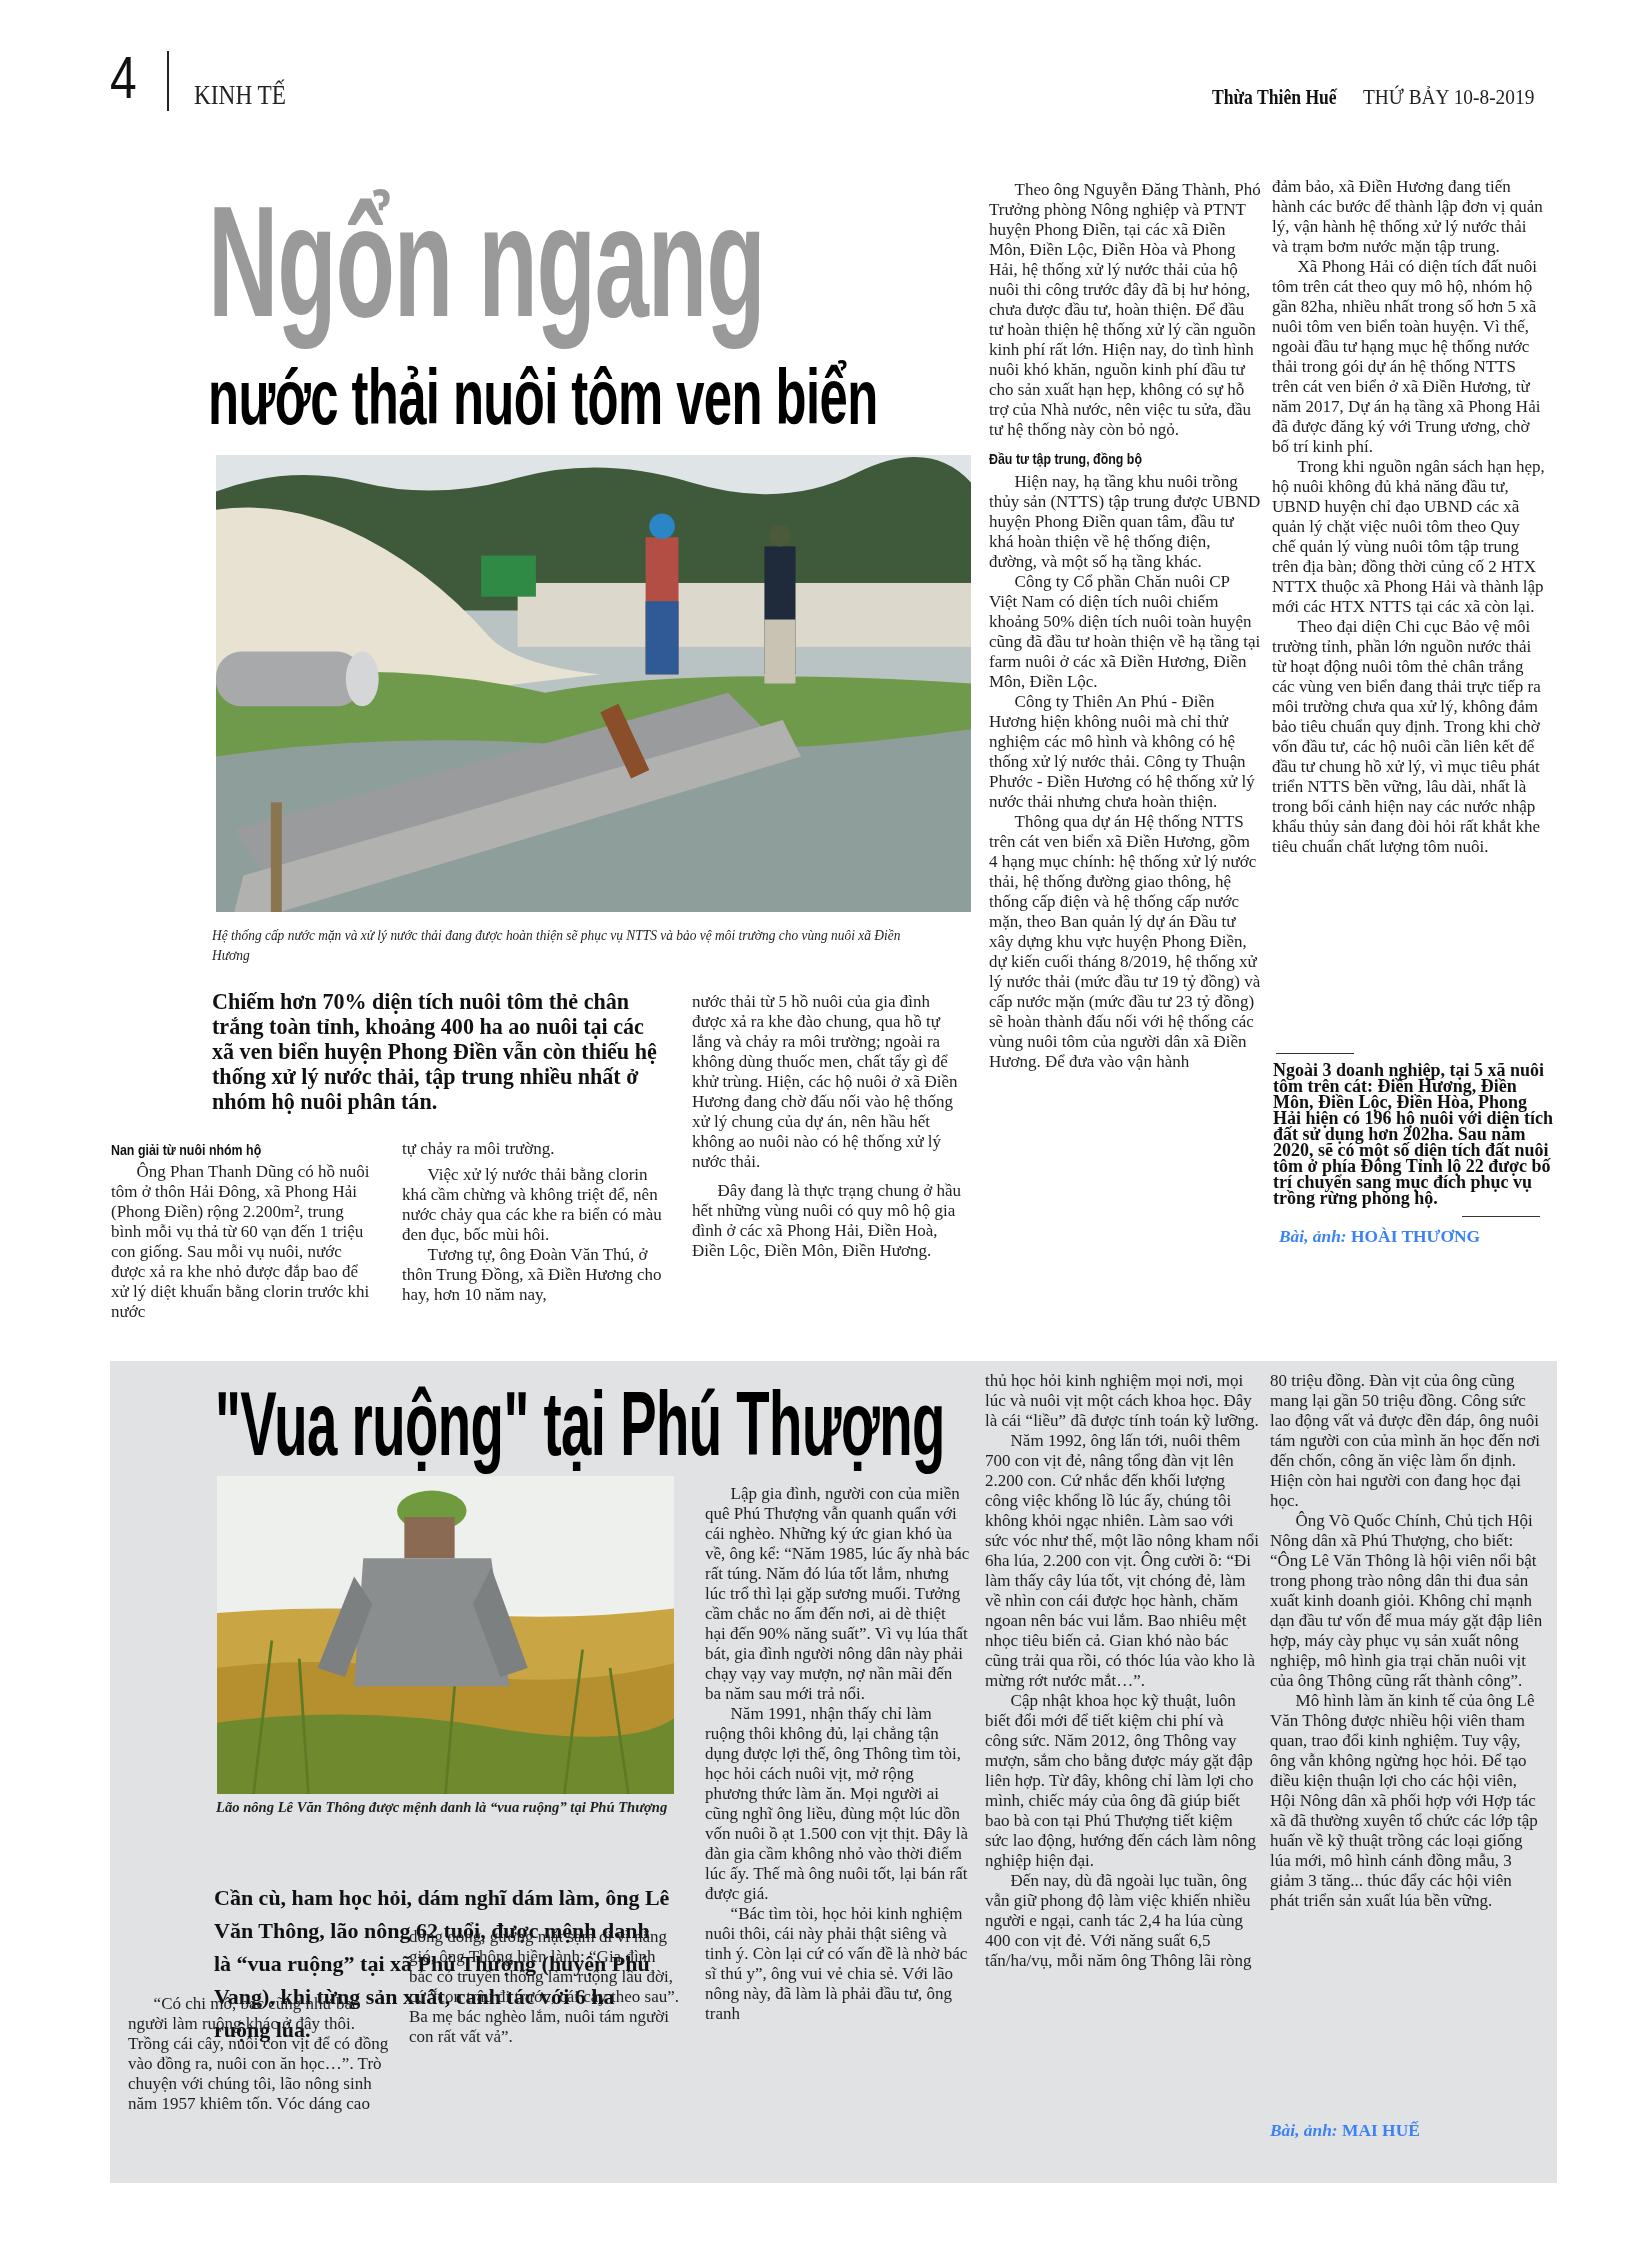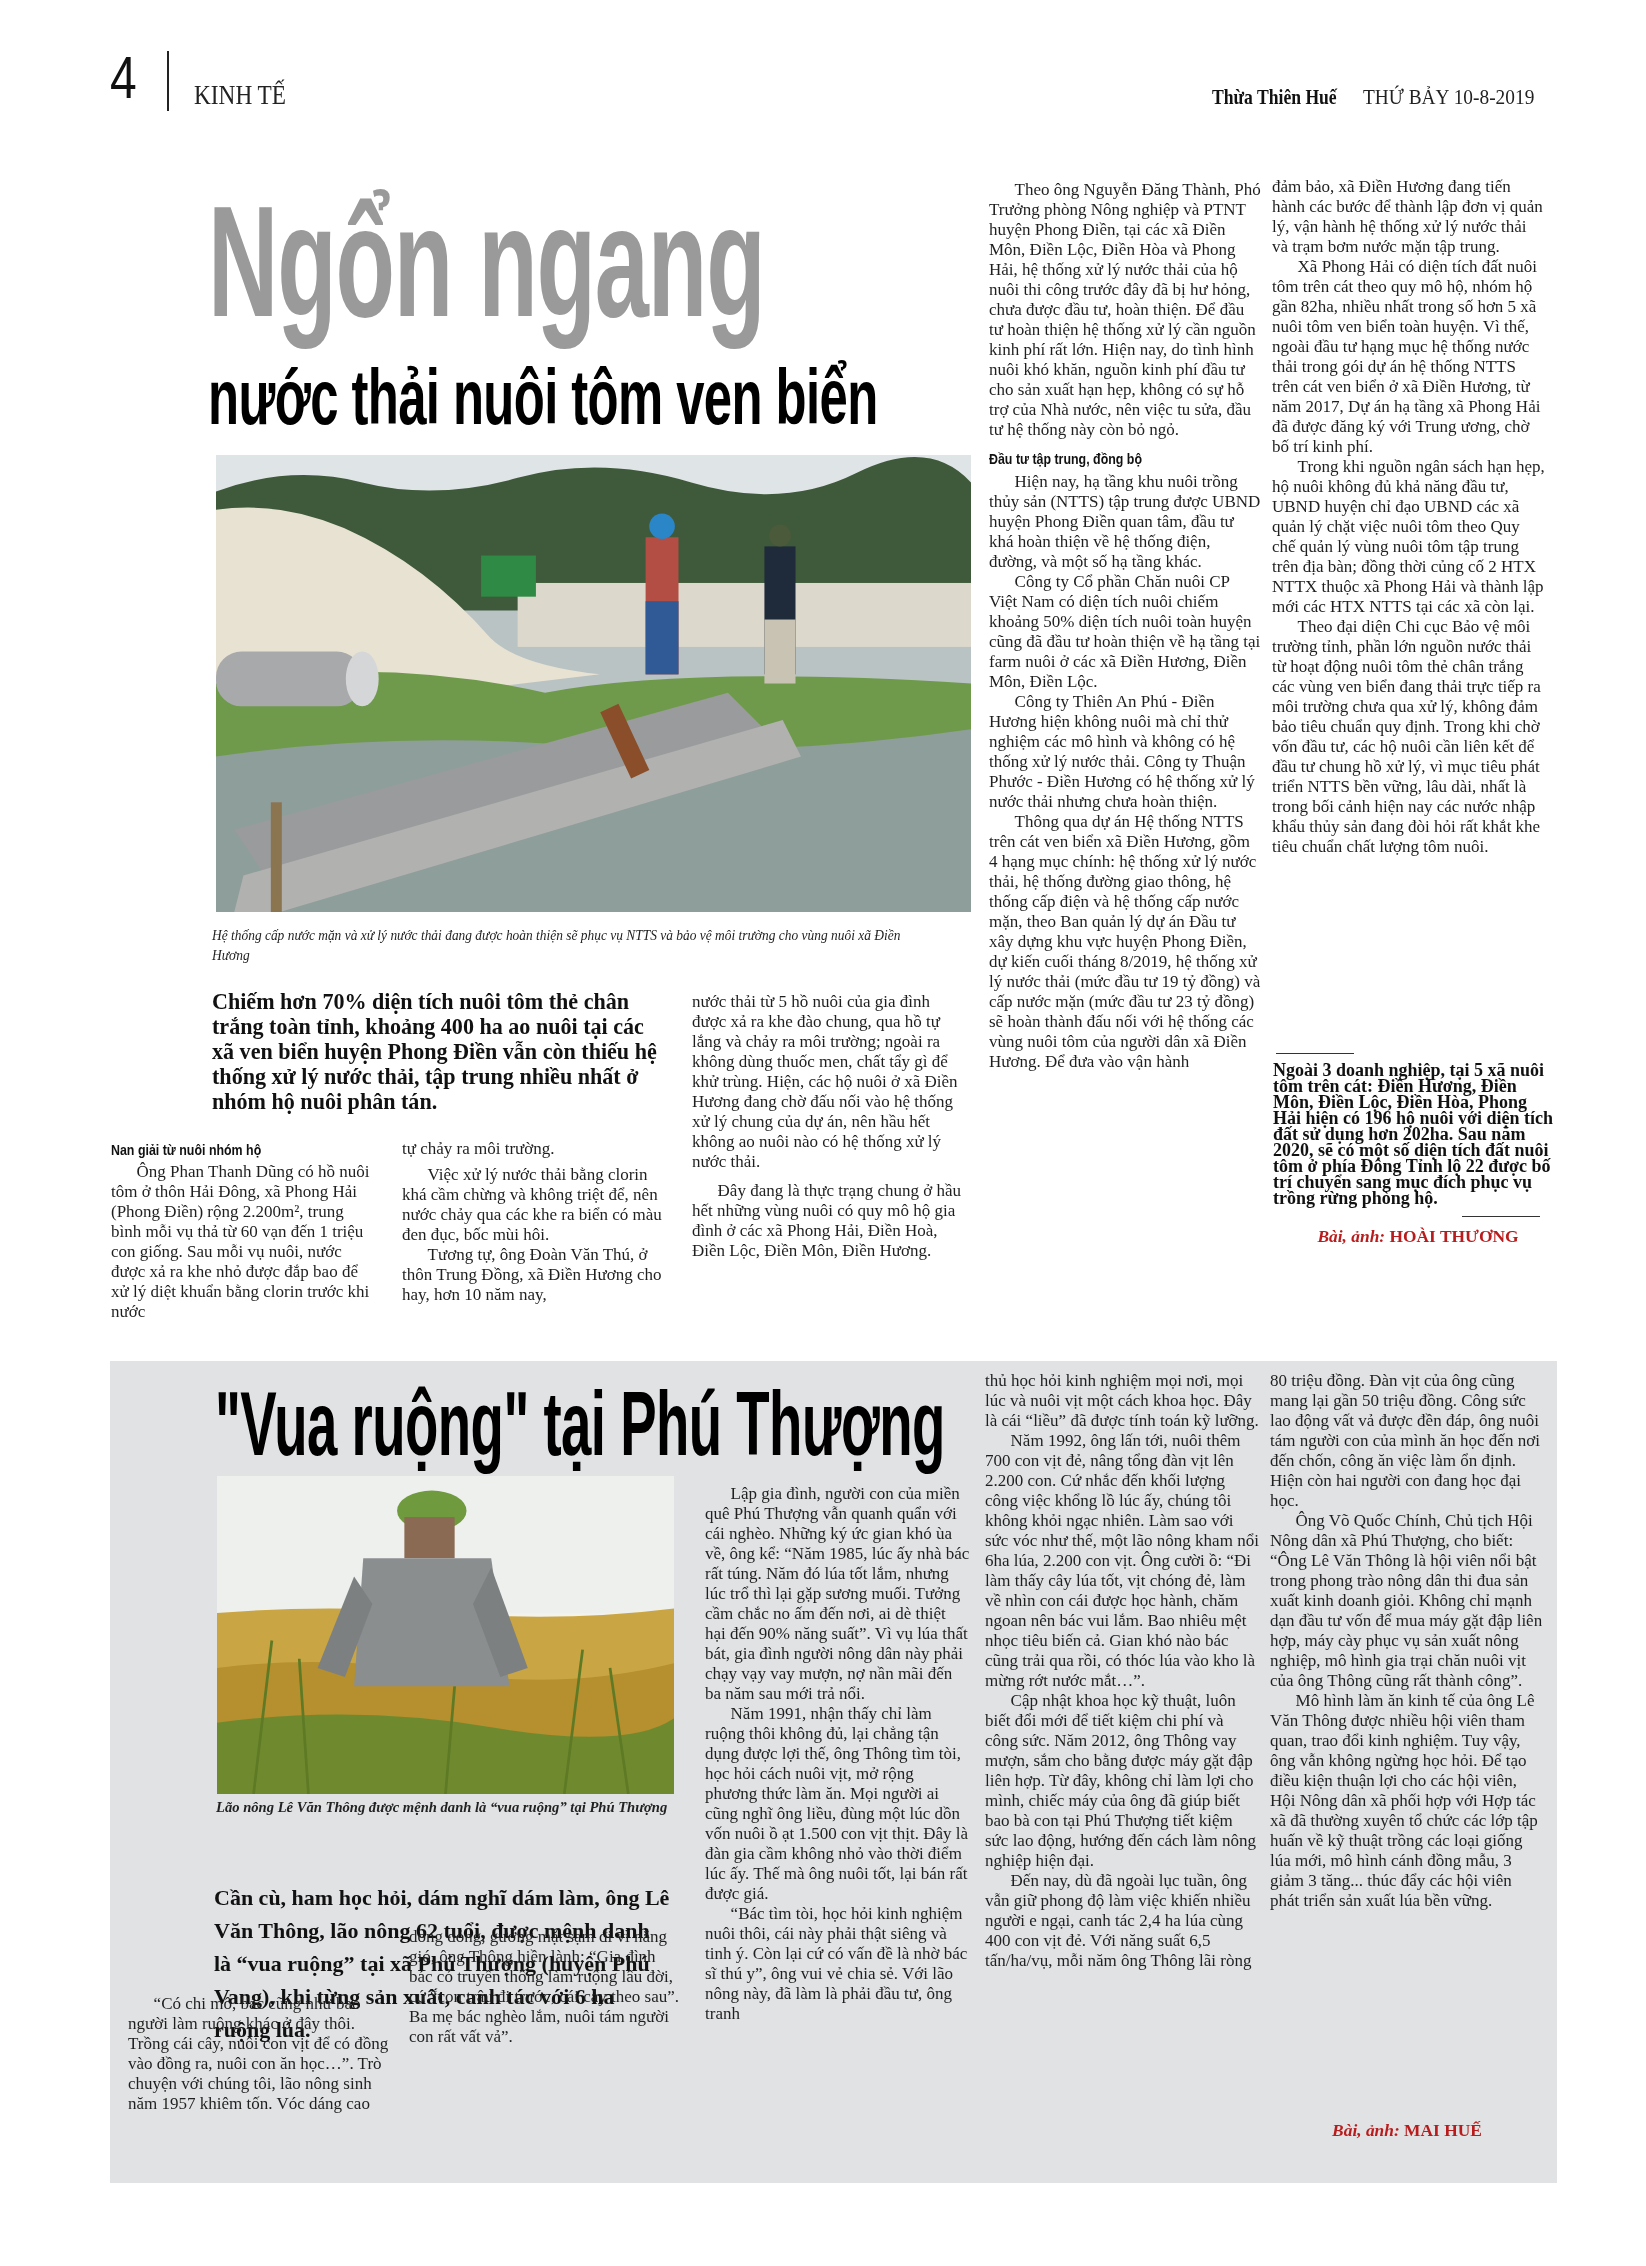--- a/index.html
+++ b/index.html
@@ -37,21 +37,21 @@
   .c1a { left: 111px; top: 1138px; width: 265px; }
   .c1b { left: 402px; top: 1139px; width: 265px; }
   .c1c { left: 692px; top: 992px; width: 272px; }
   .c1d { left: 989px; top: 180px; width: 272px; }
   .c1e { left: 1272px; top: 177px; width: 274px; }
   .col.narrow { font-size: 17px; line-height: 20px; }
 
   .boxnote-rule1 { left: 1276px; top: 1053px; width: 78px; height: 0.9px; background: #333; }
   .boxnote { left: 1273px; top: 1062px; width: 283px; font-family: "Liberation Serif", serif; font-weight: bold; font-size: 18px; line-height: 16px; color: #111; }
   .boxnote-rule2 { left: 1462px; top: 1216px; width: 78px; height: 0.9px; background: #333; }
-  .byline { font-family: "Liberation Serif", serif; font-size: 17.4px; color: #b91c1c; text-align: center; }
+  .byline { font-family: "Liberation Serif", serif; font-size: 17.4px; color: #3b82f6; text-align: left; }
   .byline .lab { font-style: italic; font-weight: bold; }
   .byline .nm { font-weight: bold; }
   .byline1 { left: 1279px; top: 1226px; width: 278px; }
 
   
   .panel2 { left: 110px; top: 1361px; width: 1447px; height: 822px; background: #e1e2e4; }
   .hl2 { left: 215px; top: 1373px; font-family: "Liberation Sans", sans-serif; font-weight: bold; font-size: 91px; line-height: 101px; color: #000; transform: scaleX(0.6); transform-origin: left top; letter-spacing: -0.9px; white-space: nowrap; }
   .photo2 { left: 217px; top: 1476px; width: 457px; height: 318px; overflow: hidden; }
   .photo2 svg { width: 100%; height: 100%; display: block; }
   .cap2 { left: 216px; top: 1798px; width: 457px; font-weight: bold; font-size: 14.6px; line-height: 18.3px; }

